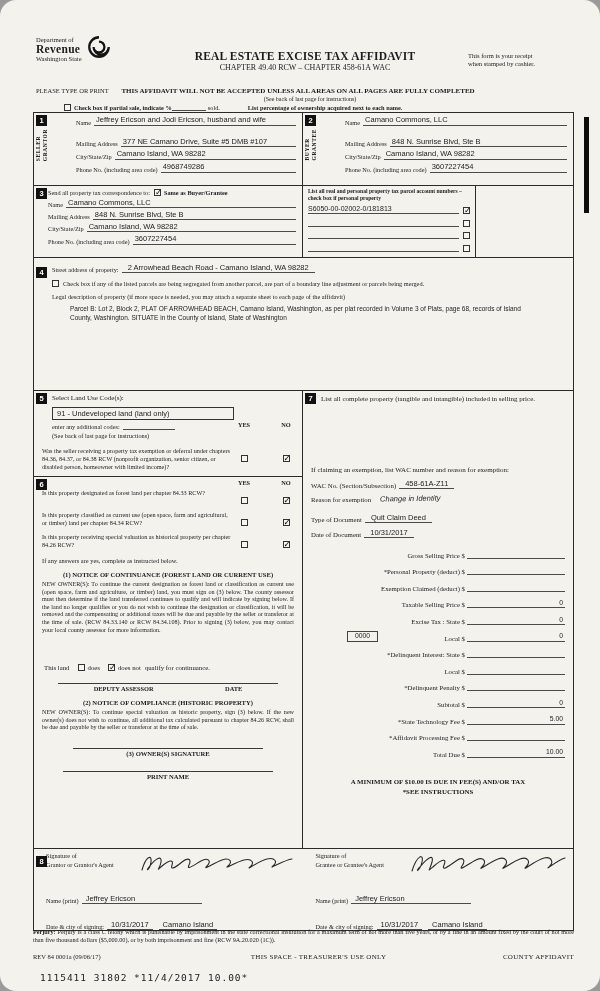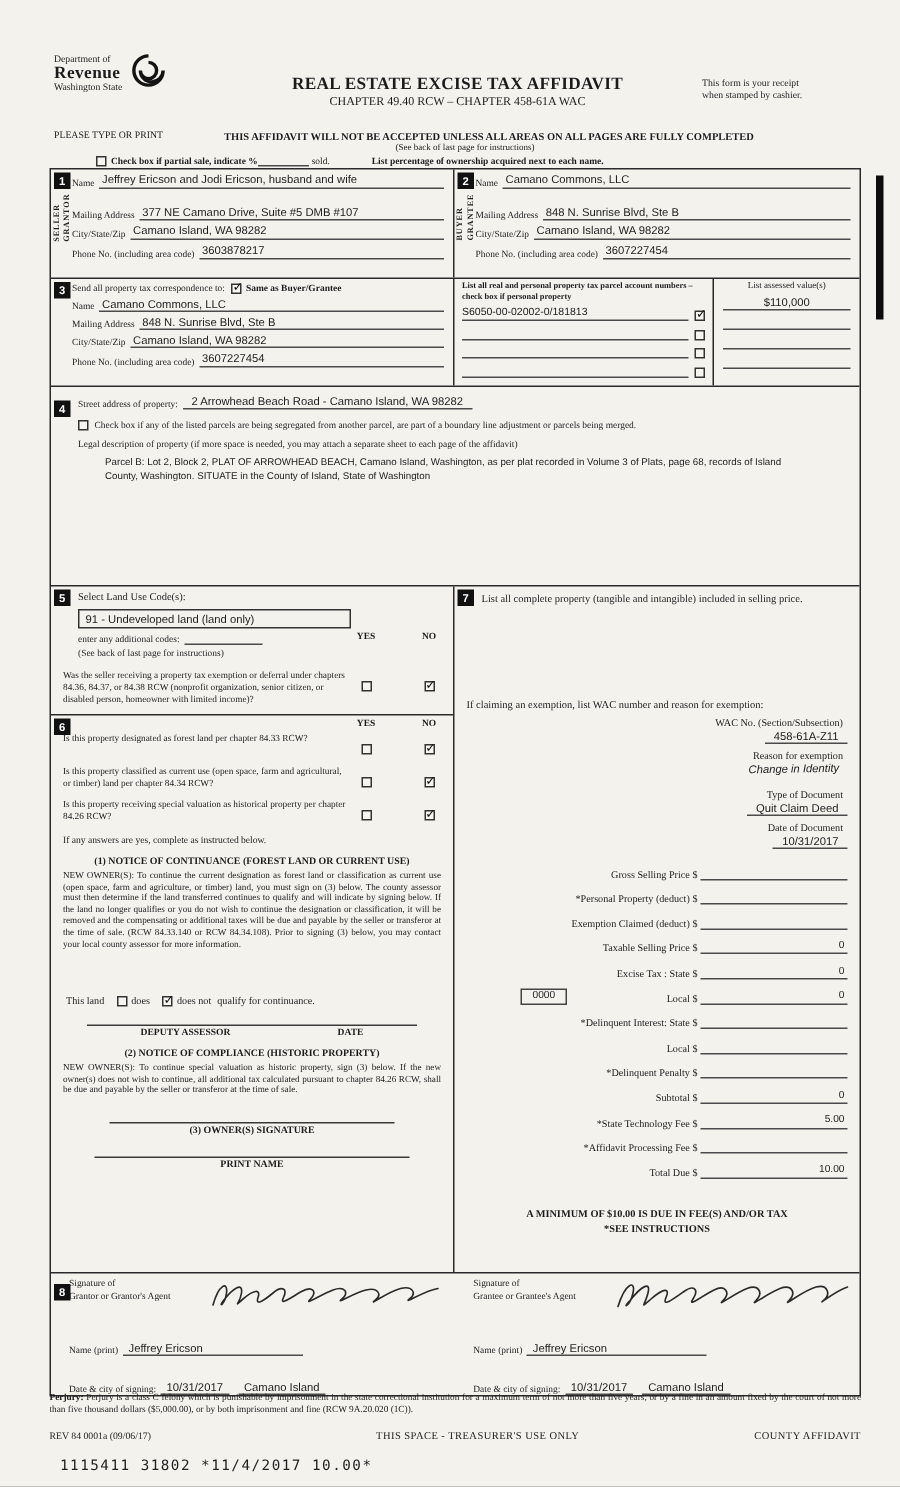--- a/index.html
+++ b/index.html
@@ -1,37 +1,38 @@
 <!DOCTYPE html>
 <html><head>
 <meta charset="utf-8">
 <style>
   * { margin:0; padding:0; box-sizing:border-box; }
   html,body { background:#9a9a9a; }
   .page {
     position:relative; width:600px; height:991px; margin:0 auto;
     background:#f3f2ed; color:#1c1c1c; overflow:hidden;
     font-family:"Liberation Serif", serif;
+    border-radius:16px;
   }
 
   
   .logo-block { position:absolute; left:36px; top:36px; display:flex; align-items:flex-start; }
   .logo-text .lg1 { font-size:6.5px; }
   .logo-text .lg2 { font-size:11.5px; font-weight:bold; letter-spacing:.3px; }
   .logo-text .lg3 { font-size:6.5px; }
   .logo-swirl { margin-left:4px; margin-top:-2px; }
 
   .title-block { position:absolute; left:140px; top:50px; width:330px; text-align:center; }
   .main-title { font-size:11.5px; font-weight:bold; letter-spacing:.2px; }
   .sub-title { font-size:8px; margin-top:1px; }
 
   .receipt-note { position:absolute; left:468px; top:52px; width:110px; font-size:6.5px; line-height:1.3; }
 
   .please-type { position:absolute; left:36px; top:87px; font-size:6.5px; }
-  .warning { position:absolute; left:76px; top:87px; width:500px; text-align:center; font-size:7px; font-weight:bold; }
+  .warning { position:absolute; left:48px; top:87px; width:500px; text-align:center; font-size:7px; font-weight:bold; }
   .see-back-top { position:absolute; left:60px; top:96px; width:500px; text-align:center; font-size:6px; }
   .partial-row { position:absolute; left:64px; top:103px; width:510px; display:flex; align-items:flex-end; font-size:6.3px; }
   .partial-row .bold { font-weight:bold; margin-left:3px; }
   .partial-row .sold { margin-left:2px; }
   .ownership { font-weight:bold; margin-left:28px; }
 
   
   .checkbox { display:inline-block; width:7px; height:7px; border:1px solid #333; background:#f6f5f0; position:relative; flex:none; vertical-align:middle; }
   .checkbox.checked::after { content:"✓"; position:absolute; left:0px; top:-3px; font-size:8.5px; font-weight:bold; color:#101010; font-family:"DejaVu Sans", sans-serif; }
   .blank-line { display:inline-block; border-bottom:1px solid #4b4b4b; height:8px; }
@@ -54,21 +55,21 @@
   .row-4 { height:128px; }
   .row-567 { height:458px; }
   .row-8 { height:78px; }
   .cell-a { width:269px; border-right:1px solid #2a2a2a; }
   .cell-b { flex:1; }
   .c1 { width:269px; border-right:1px solid #2a2a2a; }
   .c2 { width:173px; border-right:1px solid #2a2a2a; }
   .c3 { flex:1; }
 
   .party-fields { margin:3px 6px 0 14px; }
-  .party-fields .field-row { margin-top:3px; }
+  .party-fields .field-row { margin-top:3px;padding-left:28px; }
   .party-fields .gap { margin-top:12px; }
 
   .corr-fields { margin:2px 6px 0 14px; }
   .corr-fields .field-row { margin-top:2.5px; }
   .send-row { display:flex; align-items:center; font-size:6.3px; margin:3px 4px 0 14px; }
   .send-row .same { margin-left:3px; font-weight:bold; font-size:6.3px; }
   .send-row .checkbox { margin-left:4px; }
 
   .parcel-cell { padding:2px 5px 0 5px; }
   .parcel-header { font-size:5.6px; font-weight:bold; line-height:1.2; }
@@ -110,21 +111,21 @@
   .this-land { margin:30px 0 0 10px; font-size:6.8px; display:flex; align-items:center; }
   .this-land .checkbox { margin:0 3px 0 8px; }
   .deputy { margin:12px auto 0 auto; width:220px; border-top:1px solid #3a3a3a; display:flex; justify-content:space-around; font-size:6.4px; font-weight:bold; padding-top:1px; }
   .sigline-block { margin:16px auto 0 auto; width:190px; border-top:1px solid #3a3a3a; text-align:center; font-size:6.6px; font-weight:bold; padding-top:1px; }
   .printline-block { margin:14px auto 0 auto; width:210px; border-top:1px solid #3a3a3a; text-align:center; font-size:6.6px; font-weight:bold; padding-top:1px; }
 
   
   .sec7 { position:relative; flex:1; padding:0 0 0 0; }
   .pp-label { margin:4px 10px 0 18px; font-size:7px; line-height:1.3; }
   .exemption-label { margin:62px 8px 0 8px; font-size:7px; }
-  .inline-field { display:flex; align-items:flex-end; margin:5px 8px 0 8px;flex-direction:column; }
+  .inline-field { display:flex; align-items:flex-end; margin:5px 8px 0 8px; }
   .inline-field .flabel { font-size:6.8px; }
   .inline-field .ival { border-bottom:1px solid #4b4b4b; font-family:"Liberation Sans",sans-serif; font-size:7.5px; padding:0 6px; }
   .hand { font-family:"Liberation Sans",sans-serif; font-size:12px; font-style:italic; border-bottom:none !important; transform:rotate(-1deg); }
   .money-row { display:flex; align-items:flex-end; margin:0 8px 0 0; height:16.6px; }
   .m-prefix { border:1px solid #444; font-family:"Liberation Sans",sans-serif; font-size:6.8px; padding:0 7px; margin-left:44px; line-height:1.3; }
   .m-label { margin-left:auto; font-size:6.8px; white-space:nowrap; }
   .m-line { width:98px; border-bottom:1px solid #4b4b4b; text-align:right; font-family:"Liberation Sans",sans-serif; font-size:6.8px; min-height:9px; line-height:1.25; padding-right:2px; flex:none; margin-left:2px; }
   .min-note { margin:20px 6px 0 6px; text-align:center; font-size:6.9px; font-weight:bold; }
   .see-instr { margin-top:3px; text-align:center; font-size:6.9px; font-weight:bold; }
 
@@ -204,21 +205,21 @@
           <div class="field-row gap">
             <span class="flabel">Mailing Address</span>
             <span class="fvalue">377 NE Camano Drive, Suite #5 DMB #107</span>
           </div>
           <div class="field-row">
             <span class="flabel">City/State/Zip</span>
             <span class="fvalue">Camano Island, WA 98282</span>
           </div>
           <div class="field-row">
             <span class="flabel">Phone No. (including area code)</span>
-            <span class="fvalue">3603878217</span>
+            <span class="fvalue">4968749286</span>
           </div>
         </div>
       </div>
       <div class="cell cell-b">
         <div class="num-box" style="left:2px;top:2px">2</div>
         <div class="side-label">
           <span>BUYER</span>
           <span>GRANTEE</span>
         </div>
         <div class="party-fields">
@@ -280,27 +281,20 @@
           <span class="checkbox"></span>
         </div>
         <div class="parcel-row">
           <span class="p-line"></span>
           <span class="checkbox"></span>
         </div>
         <div class="parcel-row">
           <span class="p-line"></span>
           <span class="checkbox"></span>
         </div>
-      </div>
-      <div class="cell c3 assessed-cell">
-        <div class="assessed-header">List assessed value(s)</div>
-        <div class="assessed-row">$110,000</div>
-        <div class="assessed-row"></div>
-        <div class="assessed-row"></div>
-        <div class="assessed-row"></div>
       </div>
     </div>
 
     <div class="frow row-4">
       <div class="num-box" style="left:2px;top:4px">4</div>
       <div class="sec4-street">
         <span class="flabel">Street address of property:</span>
         <span class="sval">2 Arrowhead Beach Road - Camano Island, WA 98282</span>
       </div>
       <div class="sec4-seg">

